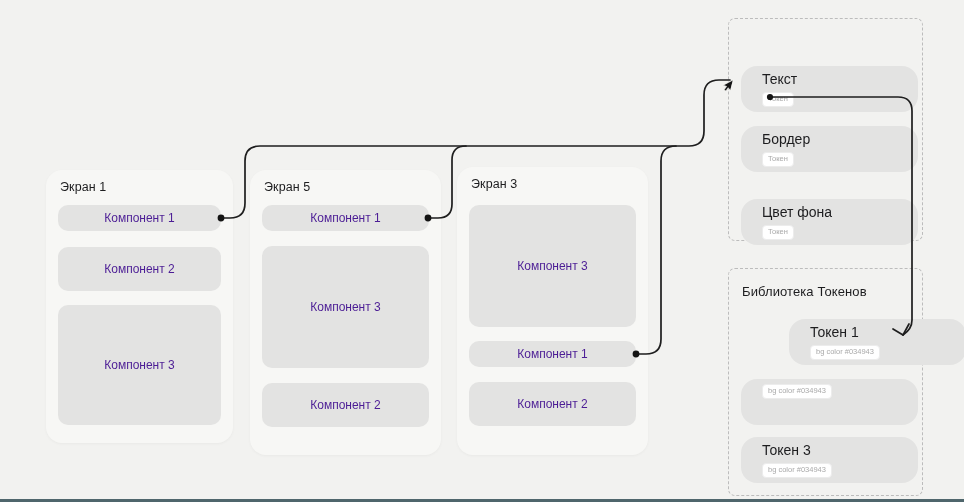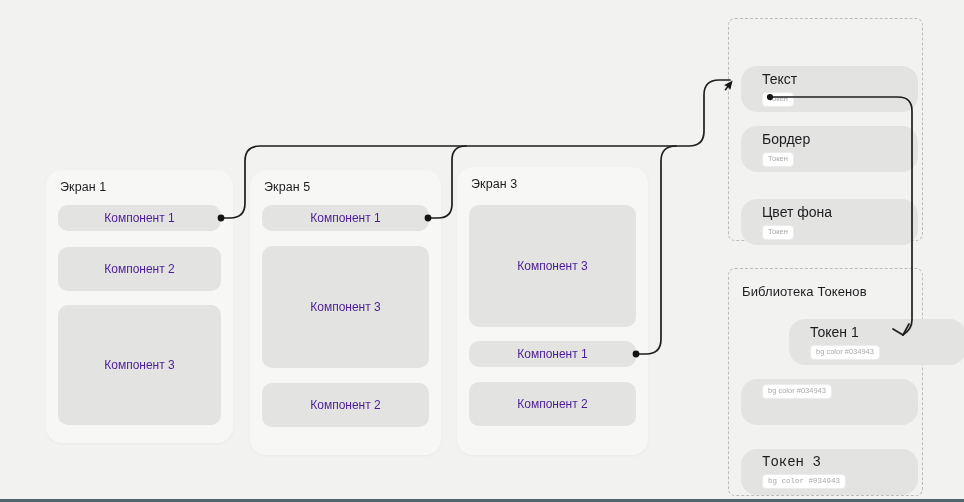--- a/index.html
+++ b/index.html
@@ -56,21 +56,21 @@
   }
   .prop-card{
     position:absolute;left:12px;width:166px;height:46px;
     background:#e3e3e2;border-radius:16px;padding-left:11px;
   }
   #desc .p1{top:47px;}
   #desc .p2{top:107px;}
   #desc .p3{top:166px;margin-top:14px;}
   #lib  .p1{top:50px;margin-left:48px;}
   #lib  .p2{top:110px;}
-  #lib  .p3{top:180px;font-family:Liberation Mono, monospace;}
+  #lib  .p3{top:168px;}
   .card-title{
     margin:6px 0 0 10px;
     font-size:14px;font-weight:500;line-height:15px;
   }
   .chip{
     display:inline-block;
     margin:2px 0 0 10px;
     background:#ffffff;
     border:0.5px solid #ececec;
     border-radius:4px;

